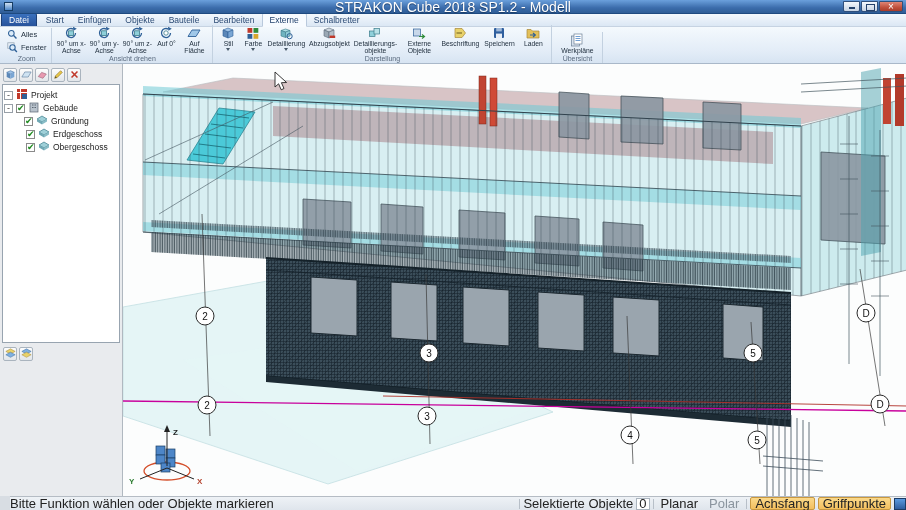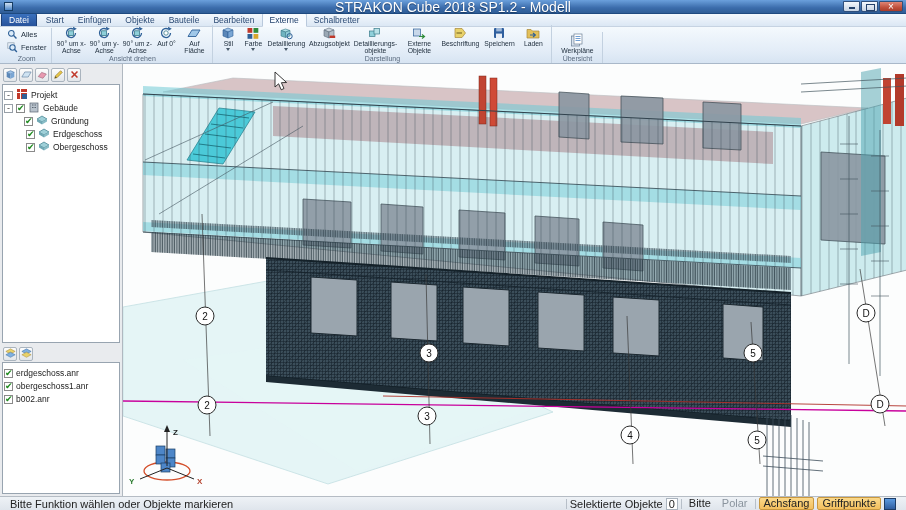--- a/index.html
+++ b/index.html
@@ -65,21 +65,21 @@
   .cb { width:9px; height:9px; flex:none; background:#fff; border:1px solid #8a8a8a; position:relative; }
   .cb::after { content:"✔"; position:absolute; left:0; top:-2px; font-size:9px; color:#1f8a1f; }
   .ticon { width:12px; height:12px; flex:none; }
   .layers-head { height:15px; display:flex; align-items:center; gap:2px; margin-top:3px; padding:0 1px; }
   .layers-panel { flex:1; margin-top:1px; padding:2px 1px; overflow:hidden; }
 
   .viewport { width:784px; height:432px; background:#fcfdfd; border-left:1px solid #b0b8c0; position:relative; }
 
   
   .statusbar { height:14px; background:linear-gradient(#eef2f6,#dfe5ec);
-    border-top:1px solid #b5bcc4; display:flex; align-items:center; font-size:11px; color:#222; padding:0 10px; }
+    border-top:1px solid #b5bcc4; display:flex; align-items:center; font-size:13px; color:#222; padding:0 0;margin-left:10px; }
   .sb-right { margin-left:auto; display:flex; align-items:center; gap:3px;border-radius:6px; }
   .sep { width:1px; height:10px; background:#b7bfc8; }
   .countbox { min-width:12px; text-align:center; background:#fff; border:1px solid #aab4be; padding:0 2px; line-height:10px; }
   .chip { padding:0 4px; line-height:11px; border-radius:2px; }
   .chip.dim { color:#8a949e; }
   .chip.amber { background:linear-gradient(#fbd98a,#f3bf5e); border:1px solid #c9983f; }
   .traybtn { width:12px; height:12px; background:linear-gradient(#5a9ae0,#2f5d9e); border:1px solid #1c3c66; }
 </style>
 </head>
 <body>
@@ -390,34 +390,20 @@
             <polygon points="6.5,1 12,4 6.5,7 1,4" fill="#e8d26a" stroke="#a8883a" stroke-width="0.6"></polygon>
             <polygon points="6.5,5 12,8 6.5,11 1,8" fill="#7fb0e0" stroke="#3a6ca0" stroke-width="0.6"></polygon>
           </svg>
         </span>
       <span class="tico">
           <svg width="11" height="11" viewBox="0 0 13 13">
             <polygon points="6.5,1 12,4 6.5,7 1,4" fill="#7fb0e0" stroke="#3a6ca0" stroke-width="0.6"></polygon>
             <polygon points="6.5,5 12,8 6.5,11 1,8" fill="#e8d26a" stroke="#a8883a" stroke-width="0.6"></polygon>
           </svg>
         </span>
-    </div>
-    <div class="panel layers-panel">
-      <div class="tree-row">
-        <span class="cb"></span>
-        <span>erdgeschoss.anr</span>
-      </div>
-      <div class="tree-row">
-        <span class="cb"></span>
-        <span>obergeschoss1.anr</span>
-      </div>
-      <div class="tree-row">
-        <span class="cb"></span>
-        <span>b002.anr</span>
-      </div>
     </div>
   </div>
 
   <div class="viewport">
     <svg width="784" height="432" viewBox="0 0 784 432">
       <defs>
         <pattern id="vl" width="9" height="12" patternUnits="userSpaceOnUse">
             <line x1="4" y1="0" x2="4" y2="12" stroke="#2c3c46" stroke-width="0.7" opacity="0.5"></line>
           </pattern>
         <pattern id="vd" width="2.4" height="8" patternUnits="userSpaceOnUse">
@@ -588,20 +574,20 @@
   </div>
 </div>
 
 <div class="statusbar">
   <span>Bitte Funktion wählen oder Objekte markieren</span>
   <div class="sb-right">
     <span class="sep"></span>
     <span>Selektierte Objekte</span>
     <span class="countbox">0</span>
     <span class="sep"></span>
-    <span class="chip">Bitte</span>
+    <span class="chip">Planar</span>
     <span class="chip dim">Polar</span>
     <span class="sep"></span>
     <span class="chip amber">Achsfang</span>
     <span class="chip amber">Griffpunkte</span>
     <span class="traybtn"></span>
   </div>
 </div>
 
 </body></html>

